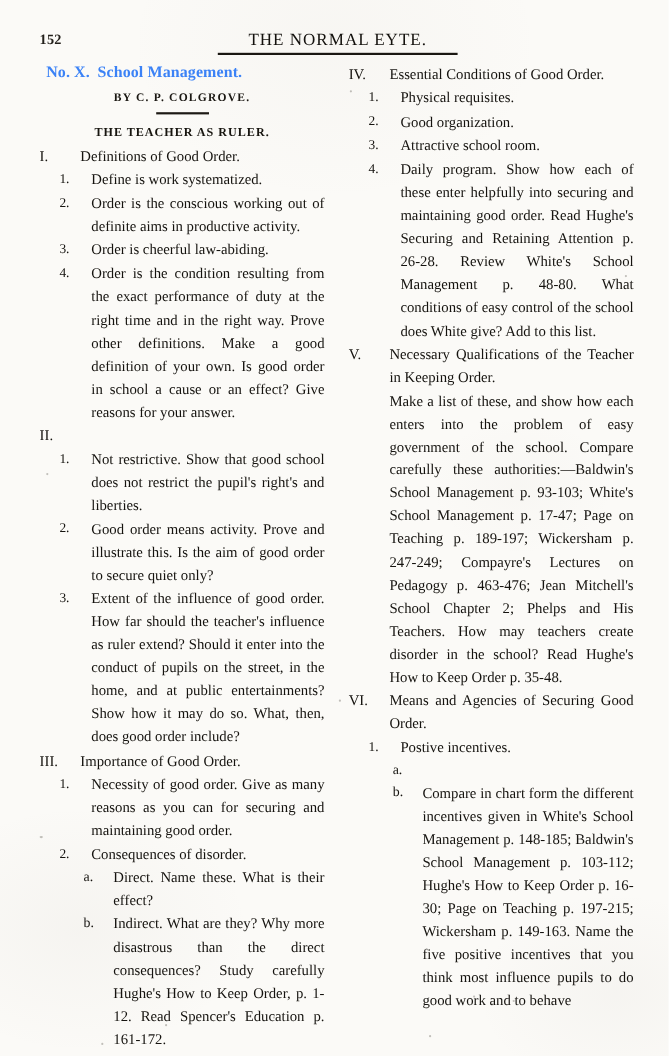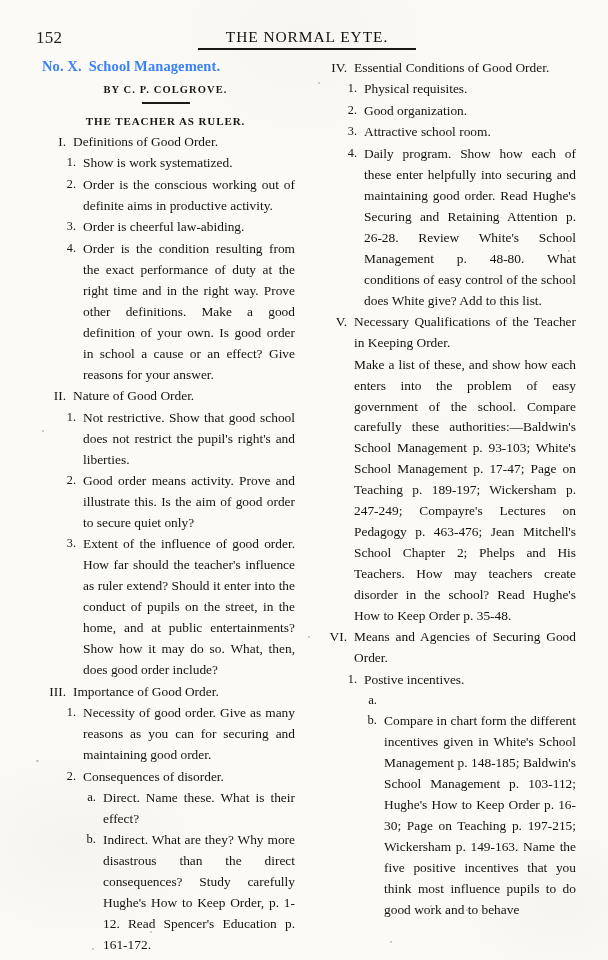--- a/index.html
+++ b/index.html
@@ -33,22 +33,22 @@
     position: absolute;
     top: 28px;
     left: 36px;
     right: 30px;
     height: 22px;
   }
   .folio {
     position: absolute;
     left: 0;
     top: 0;
-    font-size: 17px;
-    font-weight: 400;
+    font-size: 13px;
+    font-weight: 700;
     letter-spacing: 0.2px;
     color: #221f1a;
   }
   .head-title {
     position: absolute;
     left: 0;
     right: 0;
     top: 0;
     text-align: center;
     font-size: 15.5px;
@@ -113,21 +113,21 @@
   .entry {
     display: flex;
     align-items: flex-start;
     font-size: 13.4px;
     line-height: 1.565;
     text-align: justify;
     margin-bottom: 0.5px;
   }
   .marker {
     flex: 0 0 auto;
-    text-align: right;
+    text-align: left;
     padding-right: 7px;
     font-variant-numeric: oldstyle-nums;
     white-space: nowrap;
   }
   .body {
     flex: 1 1 auto;
     text-align: justify;
     text-justify: inter-word;
     hyphens: manual;
   }
@@ -184,37 +184,36 @@
       <div class="rule"></div>
       <div class="section-head">THE TEACHER AS RULER.</div>
 
       <div class="outline" id="left-outline">
           <div class="entry lvl-1">
             <span class="marker">I.</span>
             <span class="body">Definitions of Good Order.</span>
           </div>
           <div class="entry lvl-2">
             <span class="marker">1.</span>
-            <span class="body">Show is work systematized.</span>
+            <span class="body">Define is work systematized.</span>
           </div>
           <div class="entry lvl-2">
             <span class="marker">2.</span>
             <span class="body">Order is the conscious working out of definite aims in productive activity.</span>
           </div>
           <div class="entry lvl-2">
             <span class="marker">3.</span>
             <span class="body">Order is cheerful law-abiding.</span>
           </div>
           <div class="entry lvl-2">
             <span class="marker">4.</span>
             <span class="body">Order is the condition resulting from the exact performance of duty at the right time and in the right way. Prove other definitions. Make a good definition of your own. Is good order in school a cause or an effect? Give reasons for your answer.</span>
           </div>
           <div class="entry lvl-1">
             <span class="marker">II.</span>
-            <span class="body">Nature of Good Order.</span>
           </div>
           <div class="entry lvl-2">
             <span class="marker">1.</span>
             <span class="body">Not restrictive. Show that good school does not restrict the pupil's right's and liberties.</span>
           </div>
           <div class="entry lvl-2">
             <span class="marker">2.</span>
             <span class="body">Good order means activity. Prove and illustrate this. Is the aim of good order to secure quiet only?</span>
           </div>
           <div class="entry lvl-2">

